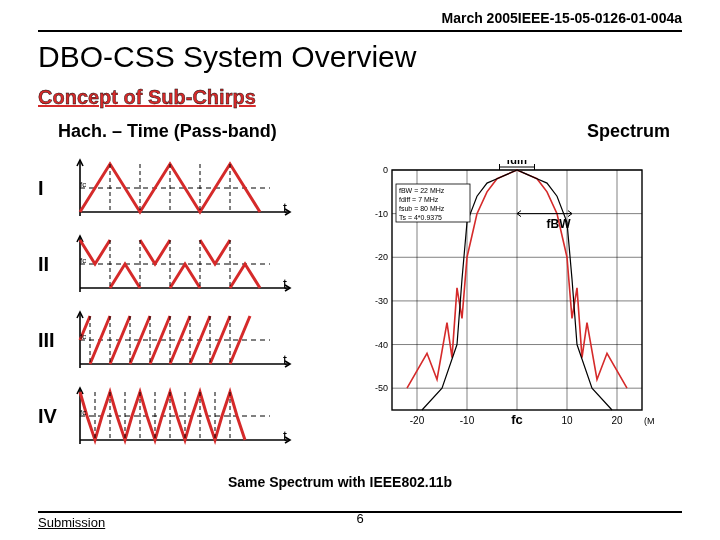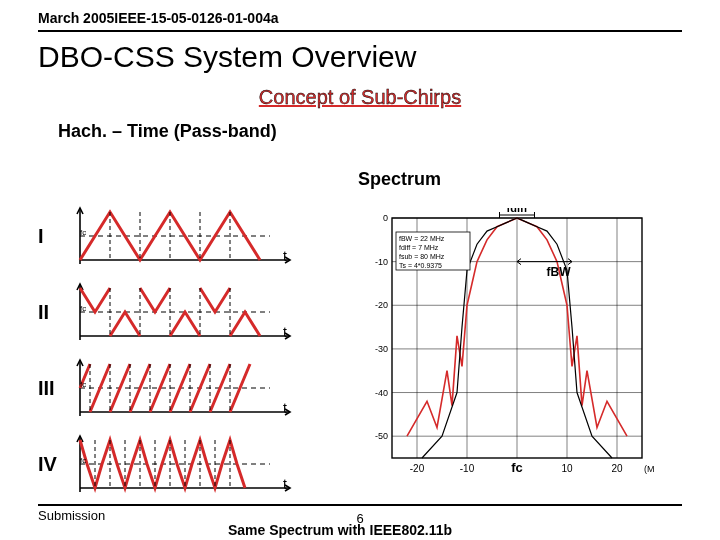--- a/index.html
+++ b/index.html
@@ -6,56 +6,55 @@
   body {
     width: 720px;
     height: 540px;
     background: #fff;
     font-family: Arial, Helvetica, sans-serif;
     position: relative;
     overflow: hidden;
   }
   .header {
     display: flex;
-    justify-content: flex-start;
+    justify-content: flex-end;
     padding: 10px 38px 2px 38px;
     font-size: 14px;
     font-weight: bold;
   }
   .header-rule {
     margin: 2px 38px 0 38px;
     border: none;
     border-top: 2px solid #000;
   }
   .title {
     padding: 8px 38px;
     font-family: "Arial Black", Arial, sans-serif;
     font-weight: 400;
     font-size: 30px;
     letter-spacing: 0px;
   }
   .subtitle {
     padding: 4px 38px 0 38px;
     font-family: "Arial Black", Arial, sans-serif;
-    font-weight: 400;
+    font-weight: 700;
     font-size: 20px;
     color: #d52a2a;
     -webkit-text-stroke: 0.4px #000;
     text-decoration: underline;
     text-decoration-color: #d52a2a;
-    text-align: center;
   }
   .col-heads {
     display: flex;
     padding: 12px 20px 0 58px;
     font-weight: bold;
     font-size: 18px;
   }
   .col-heads .left { width: 300px; }
-  .col-heads .right { flex: 1; text-align: left; padding-right: 30px; margin-top: 48px; }
+  .col-heads .right { flex: 1; text-align: right; padding-right: 30px; }
   .body-area {
     display: flex;
     padding: 8px 20px 0 38px;
   }
   .left-panel { width: 300px; }
   .chirp-row {
     display: flex;
     align-items: center;
     height: 76px;
     position: relative;
@@ -95,23 +94,24 @@
     height: 280px;
   }
   .foot-caption {
     text-align: center;
     font-weight: bold;
     font-size: 14px;
     padding: 6px 40px 0 0;
   }
   .footer {
     position: absolute;
-    bottom: 17px;
+    bottom: 10px;
     left: 38px;
     right: 38px;
+    text-decoration: underline;
   }
   .footer-rule {
     border: none;
     border-top: 2px solid #000;
     margin-bottom: 2px;
   }
   .footer-row {
     display: flex;
     justify-content: space-between;
     font-size: 13px;

